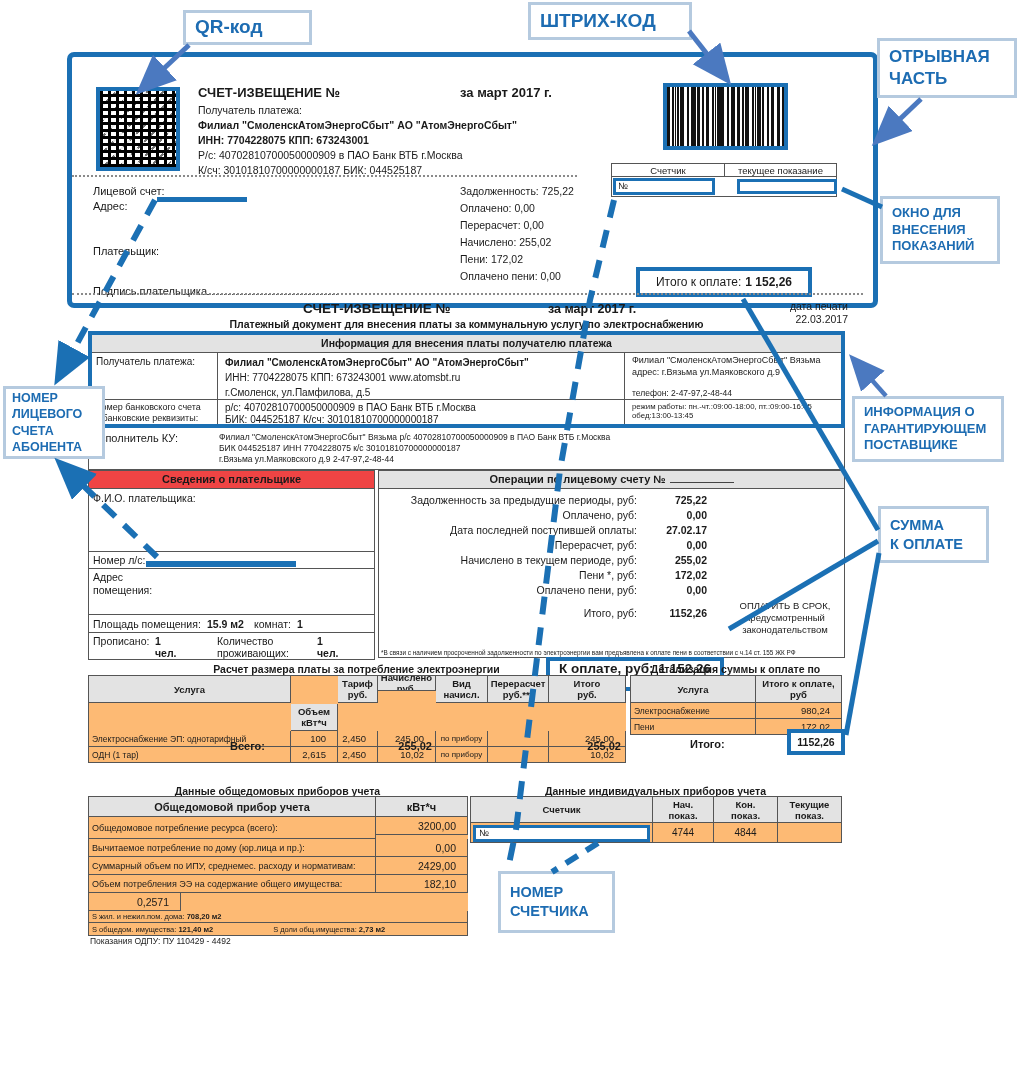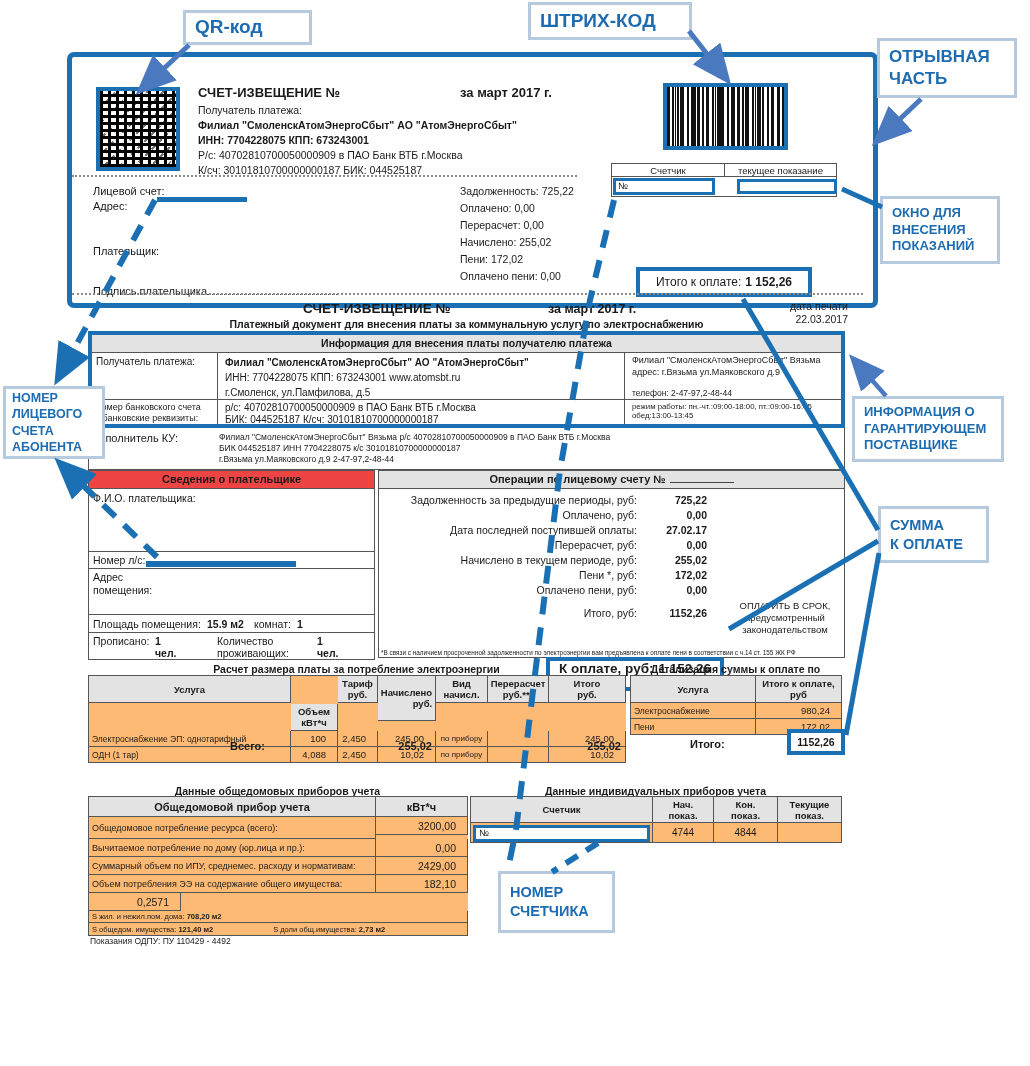--- a/index.html
+++ b/index.html
@@ -258,41 +258,41 @@
   </div>
 
   <div class="sectitle" style="left:88px;top:663px;width:537px;">Расчет размера платы  за потребление электроэнергии</div>
   <div class="gtable" style="left:88px;top:675px;width:537px;">
     <div class="grow">
       <div class="gcell ghead pre" style="width:202px;height:27px;font-size:9.5px;line-height:11px;">Услуга</div>
       <div class="gcell ghead pre" style="width:47px;height:27px;font-size:9.5px;line-height:11px;margin-top:28px;">Объем
 кВт*ч</div>
       <div class="gcell ghead pre" style="width:40px;height:27px;font-size:9.5px;line-height:11px;">Тариф
 руб.</div>
-      <div class="gcell ghead pre" style="width:58px;height:45px;font-size:9.5px;line-height:11px;text-align:right;">Начислено
+      <div class="gcell ghead pre" style="width:58px;height:15px;font-size:9.5px;line-height:11px;">Начислено
 руб.</div>
       <div class="gcell ghead pre" style="width:52px;height:27px;font-size:9.5px;line-height:11px;">Вид
 начисл.</div>
       <div class="gcell ghead pre" style="width:61px;height:27px;font-size:9.5px;line-height:11px;">Перерасчет
 руб.***</div>
       <div class="gcell ghead pre" style="width:77px;height:27px;font-size:9.5px;line-height:11px;">Итого
 руб.</div>
     </div>
     <div class="grow">
       <div class="gcell tlf" style="width:202px;height:16px;font-size:8.5px;">Электроснабжение ЭП: однотарифный</div>
       <div class="gcell trt" style="width:47px;height:16px;font-size:9.5px;">100</div>
       <div class="gcell trt" style="width:40px;height:16px;font-size:9.5px;">2,450</div>
       <div class="gcell trt" style="width:58px;height:16px;font-size:9.5px;">245,00</div>
       <div class="gcell tctr" style="width:52px;height:16px;font-size:8px;">по прибору</div>
       <div class="gcell" style="width:61px;height:16px;"></div>
       <div class="gcell trt" style="width:77px;height:16px;font-size:9.5px;">245,00</div>
     </div>
     <div class="grow">
       <div class="gcell tlf" style="width:202px;height:16px;font-size:8.5px;">ОДН (1 тар)</div>
-      <div class="gcell trt" style="width:47px;height:16px;font-size:9.5px;">4,088</div>
+      <div class="gcell trt" style="width:47px;height:16px;font-size:9.5px;">2,615</div>
       <div class="gcell trt" style="width:40px;height:16px;font-size:9.5px;">2,450</div>
       <div class="gcell trt" style="width:58px;height:16px;font-size:9.5px;">10,02</div>
       <div class="gcell tctr" style="width:52px;height:16px;font-size:8px;">по прибору</div>
       <div class="gcell" style="width:61px;height:16px;"></div>
       <div class="gcell trt" style="width:77px;height:16px;font-size:9.5px;">10,02</div>
     </div>
   </div>
   <div class="abs b" style="left:230px;top:740px;font-size:11px;">Всего:</div>
   <div class="abs b" style="left:377px;top:740px;width:55px;text-align:right;font-size:11px;">255,02</div>
   <div class="abs b" style="left:546px;top:740px;width:75px;text-align:right;font-size:11px;">255,02</div>

